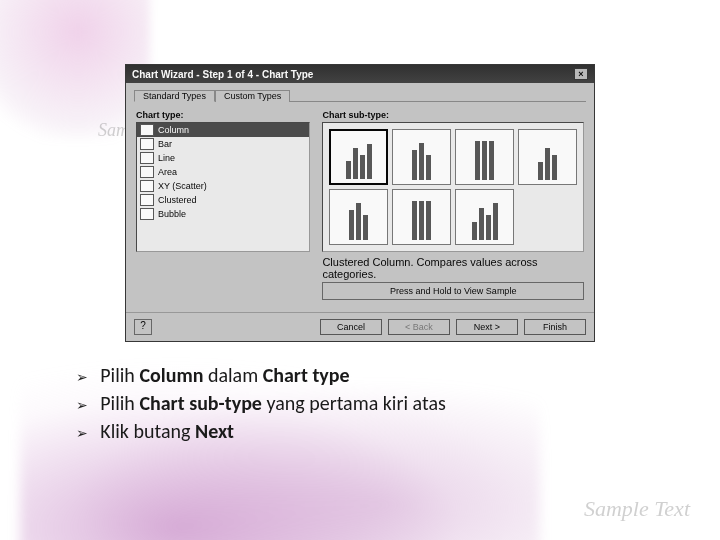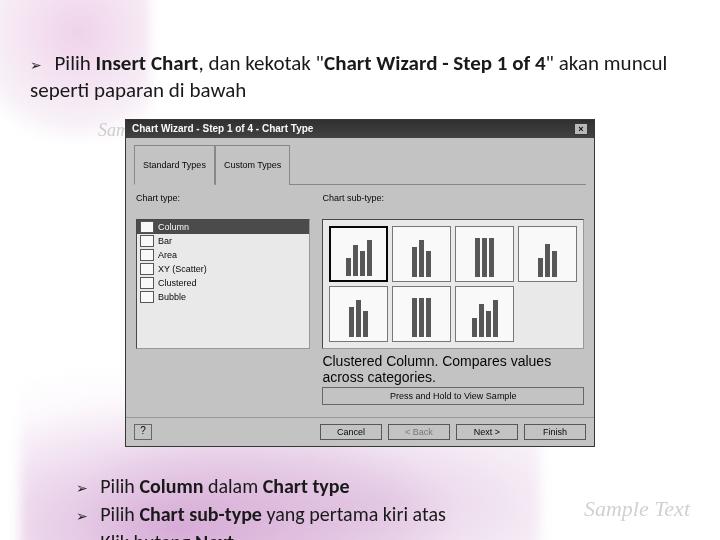--- a/index.html
+++ b/index.html
@@ -39,21 +39,21 @@
     font-family: cursive;
     font-style: italic;
     color: rgba(120,120,120,0.35);
     z-index: 0;
   }
   .slide { position: relative; z-index: 1; padding: 50px 30px 20px 30px; }
 
   
   .bul { margin: 0 0 6px 0; font-size: 21px; color: #1a1a1a; line-height: 1.3; }
   .bul .arrow { font-family: Arial; font-size: 14px; margin-right: 8px; color: #222; }
-  .sub-bullets { margin: 26px 0 0 46px; }
+  .sub-bullets { margin: 20px 0 0 46px; }
   .sub-bullets .bul { font-size: 20px; margin-bottom: 2px; }
   b { font-weight: 700; }
 
   
   .wiz {
     width: 470px;
     margin: 14px auto 10px auto;
     background: #c7c7c7;
     border: 1px solid #333;
     filter: grayscale(1) contrast(0.95);
@@ -66,63 +66,59 @@
     padding: 3px 6px;
     font-size: 10px;
     font-weight: 700;
     display: flex;
     justify-content: space-between;
     align-items: center;
   }
   .wiz-close { width:14px; height:12px; background:#bcbcbc; border:1px solid #333; color:#000; font-size:9px; line-height:10px; text-align:center; }
   .wiz-body { padding: 6px 8px 8px 8px; }
   .tabs { display:flex; gap:0; border-bottom:1px solid #888; }
-  .tab { padding:14px 8px; border:1px solid #888; border-bottom:none; background:#c7c7c7; font-size:9px; position:relative; top:1px; }
+  .tab { padding:0 8px; border:1px solid #888; border-bottom:none; background:#c7c7c7; font-size:9px; position:relative; top:1px; }
   .tab.on { background:#c7c7c7; border-bottom:1px solid #c7c7c7; }
   .panes { display:flex; gap:12px; padding:8px 2px 4px 2px; }
   .pane-left { width: 40%; }
   .pane-right { width: 60%; }
-  .pane-label { font-size:9px; margin-bottom:16px; display:block; }
+  .pane-label { font-size:9px; margin-bottom:2px; display:block;font-weight:bold; }
   .ct-list {
     border:1px inset #999; background:#efefef; height:130px; overflow:hidden;
   }
   .ct-item { display:flex; align-items:center; gap:4px; padding:1px 3px; font-size:9px; }
   .ct-item.sel { background:#1a4bbb; color:#fff; }
   .ct-ico { width:14px; height:12px; background:#fff; border:1px solid #555; display:inline-block; }
   .sub-grid {
     border:1px inset #999; background:#efefef; padding:6px; height:130px;
     display:grid; grid-template-columns:repeat(4,1fr); grid-template-rows:repeat(2,1fr);
     gap:4px;
   }
   .sub-cell { border:1px solid #777; background:#fff; display:flex; align-items:flex-end; justify-content:center; gap:2px; padding:4px 3px; }
   .sub-cell.sel { border:2px solid #000; }
   .bar { width:5px; background:#555; }
-  .desc { font-size:14px; margin:4px 0 2px 0; min-height:20px; }
+  .desc { font-size:11px; margin:4px 0 2px 0; min-height:20px; }
   .press-hold {
     border:1px solid #666; background:#c7c7c7; text-align:center; padding:3px; font-size:9px; margin-top:2px;
   }
   .wiz-btns { display:flex; gap:6px; justify-content:flex-end; padding:6px 8px; border-top:1px solid #999; align-items:center; }
   .wiz-btns .help { width:18px; height:16px; border:1px solid #666; background:#c7c7c7; text-align:center; font-size:10px; margin-right:auto; }
   .wbtn { min-width:62px; padding:2px 8px; border:1px solid #555; background:#c7c7c7; font-size:9px; text-align:center; }
   .wbtn.dis { color:#777; }
 </style>
 </head>
 <body>
 
 <div class="bg-bloom-left"></div>
 <div class="bg-bloom-btm"></div>
 <div class="bg-script" style="top:120px; left:98px; font-size:18px;">Sample Text</div>
 <div class="bg-script" style="bottom:18px; right:30px; font-size:22px;">Sample Text</div>
 
 <div class="slide">
 
-  <p class="bul">
-    <span class="arrow">➢</span>
-    <span>Pilih </span><b>Insert Chart</b><span>, dan kekotak "</span><b>Chart Wizard - Step 1 of 4</b><span>" akan muncul seperti paparan di bawah</span>
-  </p>
 
   <div class="wiz">
     <div class="wiz-title">
       <span>Chart Wizard - Step 1 of 4 - Chart Type</span>
       <span class="wiz-close">×</span>
     </div>
     <div class="wiz-body">
       <div class="tabs">
         <div class="tab on">Standard Types</div>
         <div class="tab">Custom Types</div>
@@ -134,20 +130,24 @@
             <div class="ct-item sel">
                 <span class="ct-ico"></span>
                 <span>Column</span>
               </div>
             <div class="ct-item">
                 <span class="ct-ico"></span>
                 <span>Bar</span>
               </div>
             <div class="ct-item">
                 <span class="ct-ico"></span>
+                <span>Line</span>
+              </div>
+            <div class="ct-item">
+                <span class="ct-ico"></span>
                 <span>Area</span>
               </div>
             <div class="ct-item">
                 <span class="ct-ico"></span>
                 <span>XY (Scatter)</span>
               </div>
             <div class="ct-item">
                 <span class="ct-ico"></span>
                 <span>Clustered</span>
               </div>

